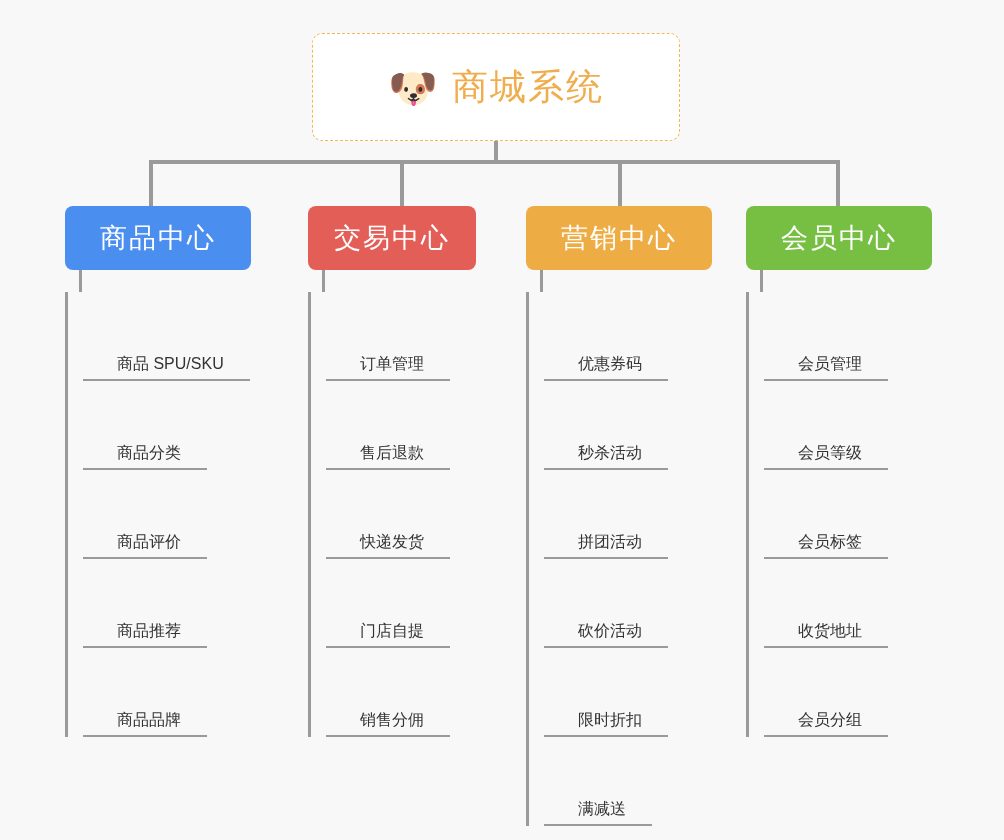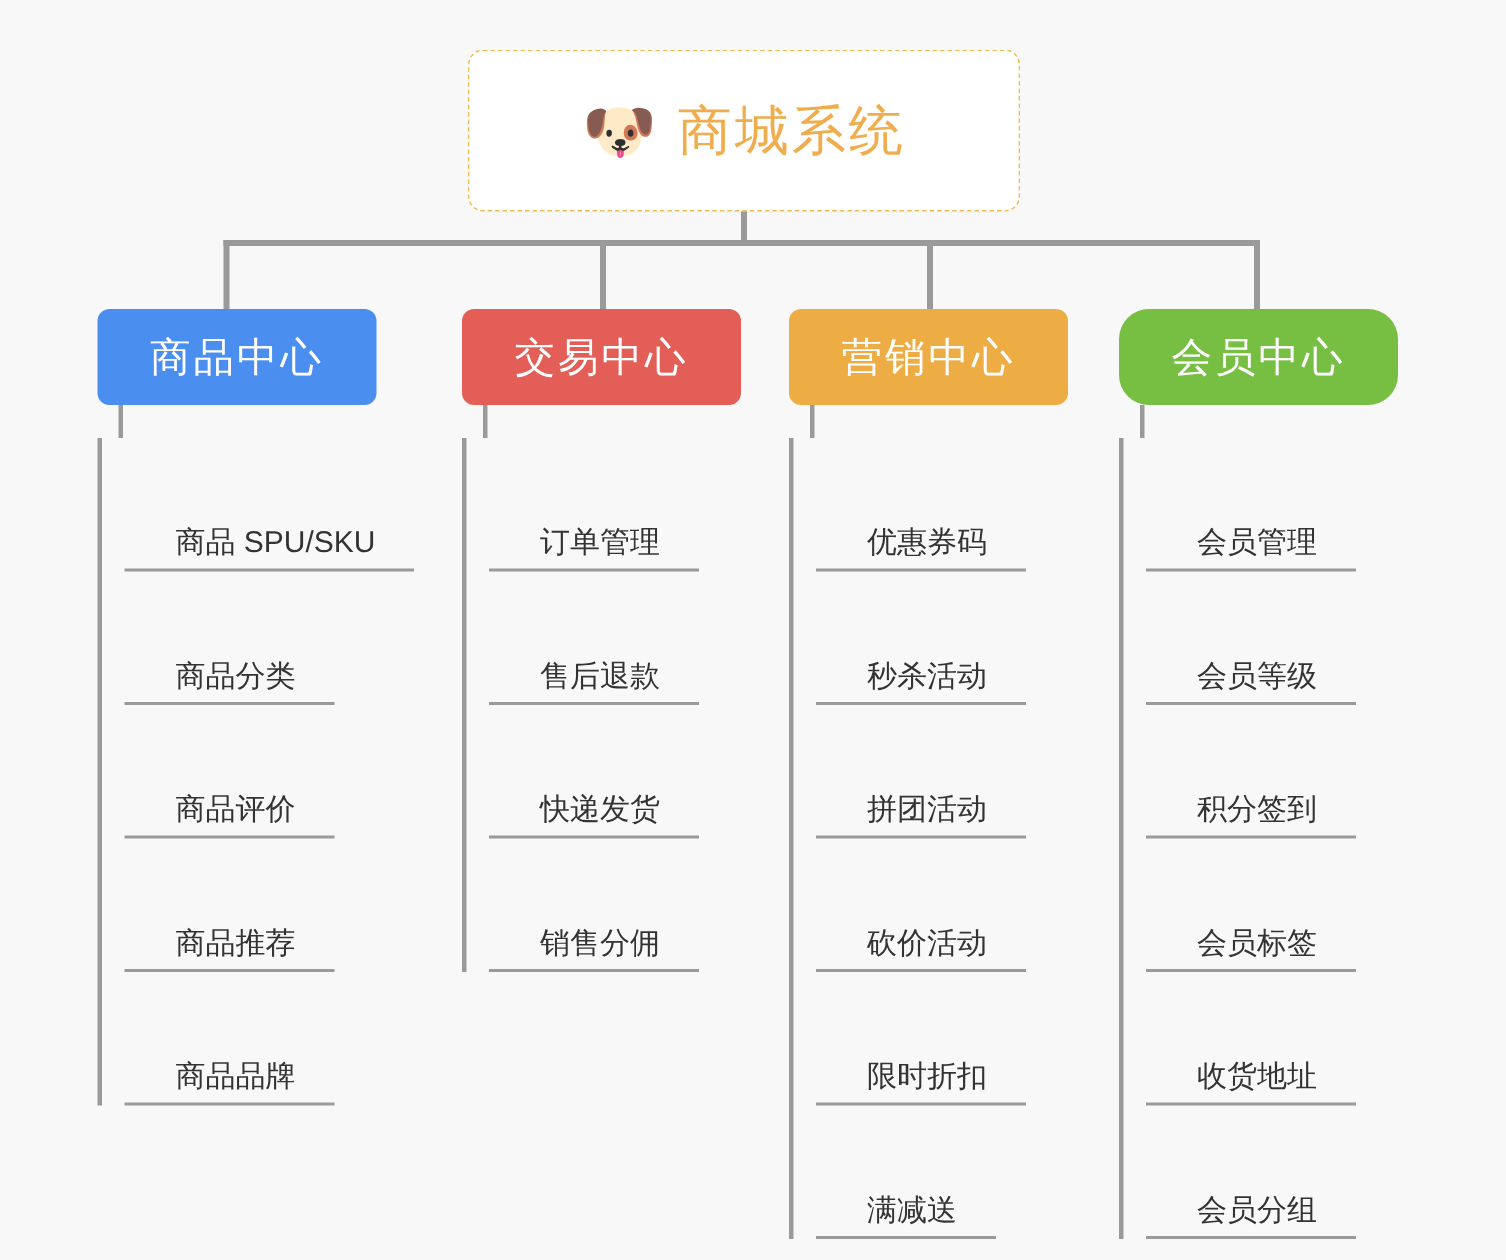--- a/index.html
+++ b/index.html
@@ -79,21 +79,21 @@
     border-radius: 8px;
     display: flex;
     align-items: center;
     justify-content: center;
     color: #ffffff;
     font-size: 27px;
     letter-spacing: 2px;
     white-space: nowrap;
   }
   .branch-0 .branch-node { width: 186px; }
-  .branch-1 .branch-node { width: 186px; }
+  .branch-1 .branch-node { width: 168px; }
   .branch-2 .branch-node { width: 186px; }
   .branch-3 .branch-node { width: 186px; }
 
   
   .branch-tail {
     position: absolute;
     top: 64px;
     left: 14px;
     width: 3px;
     height: 22px;
@@ -110,21 +110,21 @@
   .leaf-item {
     position: relative;
     height: 89px;
     display: flex;
     align-items: flex-end;
     margin-left: -15px;
     padding-left: 15px;
   }
   .leaf-label {
     display: inline-block;
-    font-size: 20px;
+    font-size: 16px;
     color: #333333;
     line-height: 1.1;
     padding: 0 26px 6px 34px;
     border-bottom: 2px solid #9a9a9a;
     white-space: nowrap;
   }
 </style>
 </head>
 <body style="background: rgb(248, 248, 248);">
 
@@ -175,20 +175,23 @@
       <div class="leaf-item">
           <span class="leaf-label">订单管理</span>
         </div>
       <div class="leaf-item">
           <span class="leaf-label">售后退款</span>
         </div>
       <div class="leaf-item">
           <span class="leaf-label">快递发货</span>
         </div>
       <div class="leaf-item">
+          <span class="leaf-label">门店自提</span>
+        </div>
+      <div class="leaf-item">
           <span class="leaf-label">销售分佣</span>
         </div>
     </div>
   </div>
 
   <div class="branch branch-2">
     <div class="branch-node" style="background-color: rgb(238, 172, 68);">
       <span>营销中心</span>
       <span class="branch-tail"></span>
     </div>
@@ -208,35 +211,32 @@
       <div class="leaf-item">
           <span class="leaf-label">限时折扣</span>
         </div>
       <div class="leaf-item">
           <span class="leaf-label">满减送</span>
         </div>
     </div>
   </div>
 
   <div class="branch branch-3">
-    <div class="branch-node" style="background-color: rgb(118, 191, 67); border-radius: 20px;">
+    <div class="branch-node" style="background-color: rgb(118, 191, 67);">
       <span>会员中心</span>
       <span class="branch-tail"></span>
     </div>
     <div class="leaf-list">
       <div class="leaf-item">
           <span class="leaf-label">会员管理</span>
         </div>
       <div class="leaf-item">
           <span class="leaf-label">会员等级</span>
         </div>
       <div class="leaf-item">
-          <span class="leaf-label">积分签到</span>
-        </div>
-      <div class="leaf-item">
           <span class="leaf-label">会员标签</span>
         </div>
       <div class="leaf-item">
           <span class="leaf-label">收货地址</span>
         </div>
       <div class="leaf-item">
           <span class="leaf-label">会员分组</span>
         </div>
     </div>
   </div>

